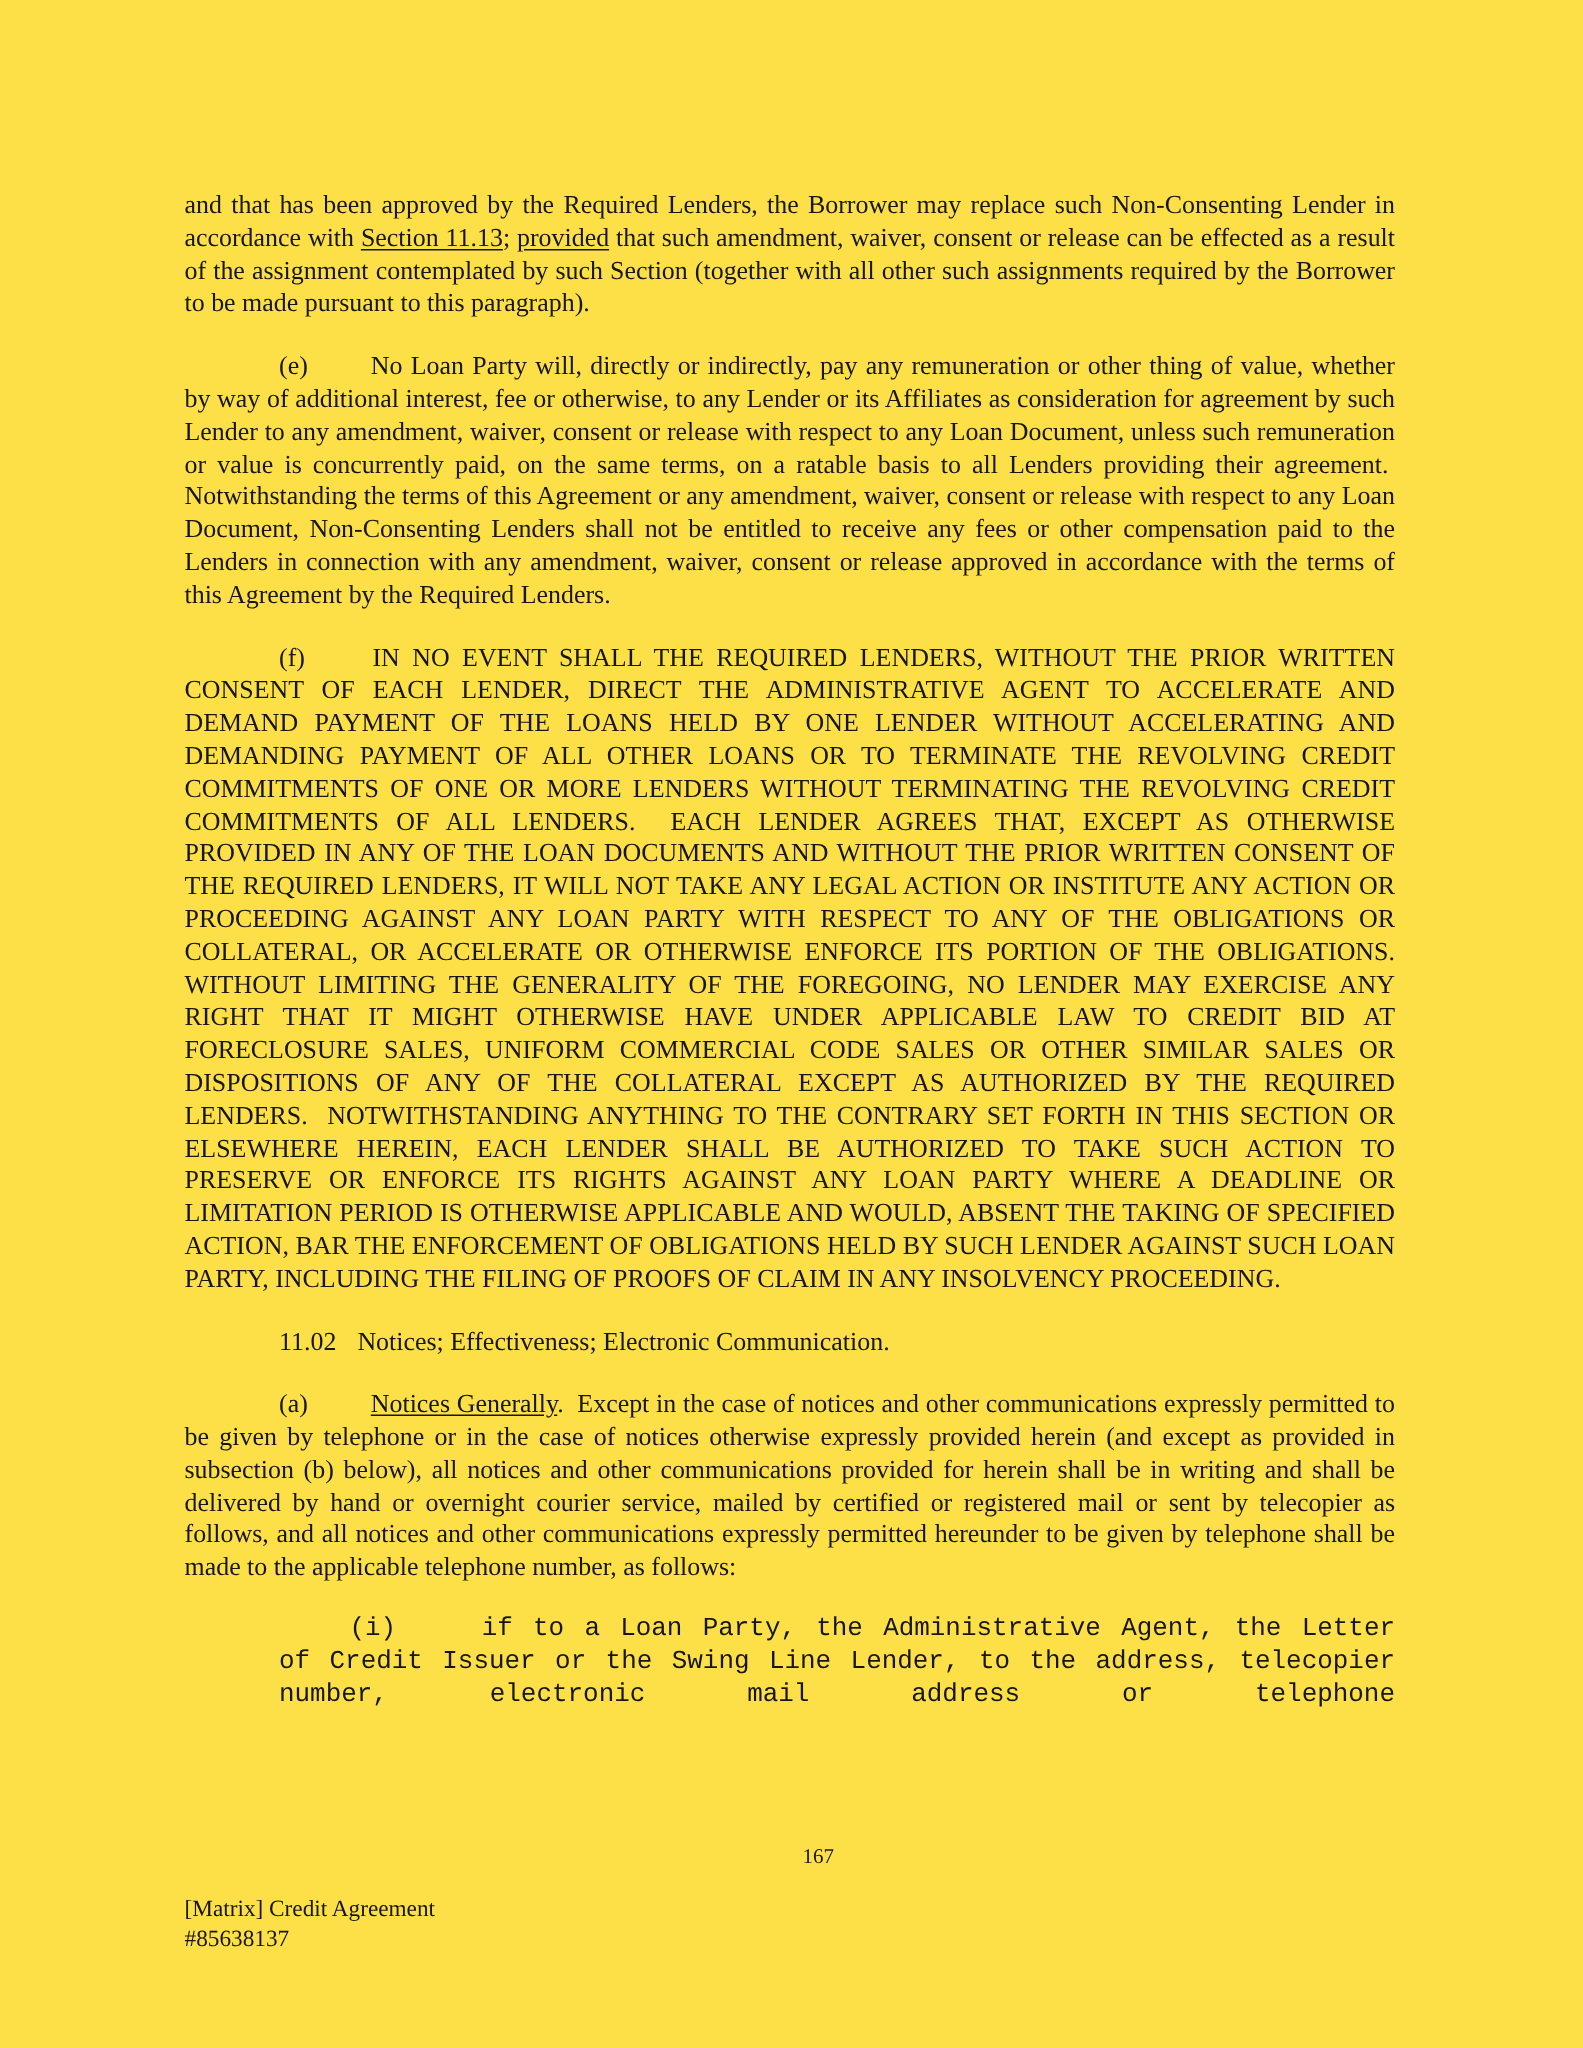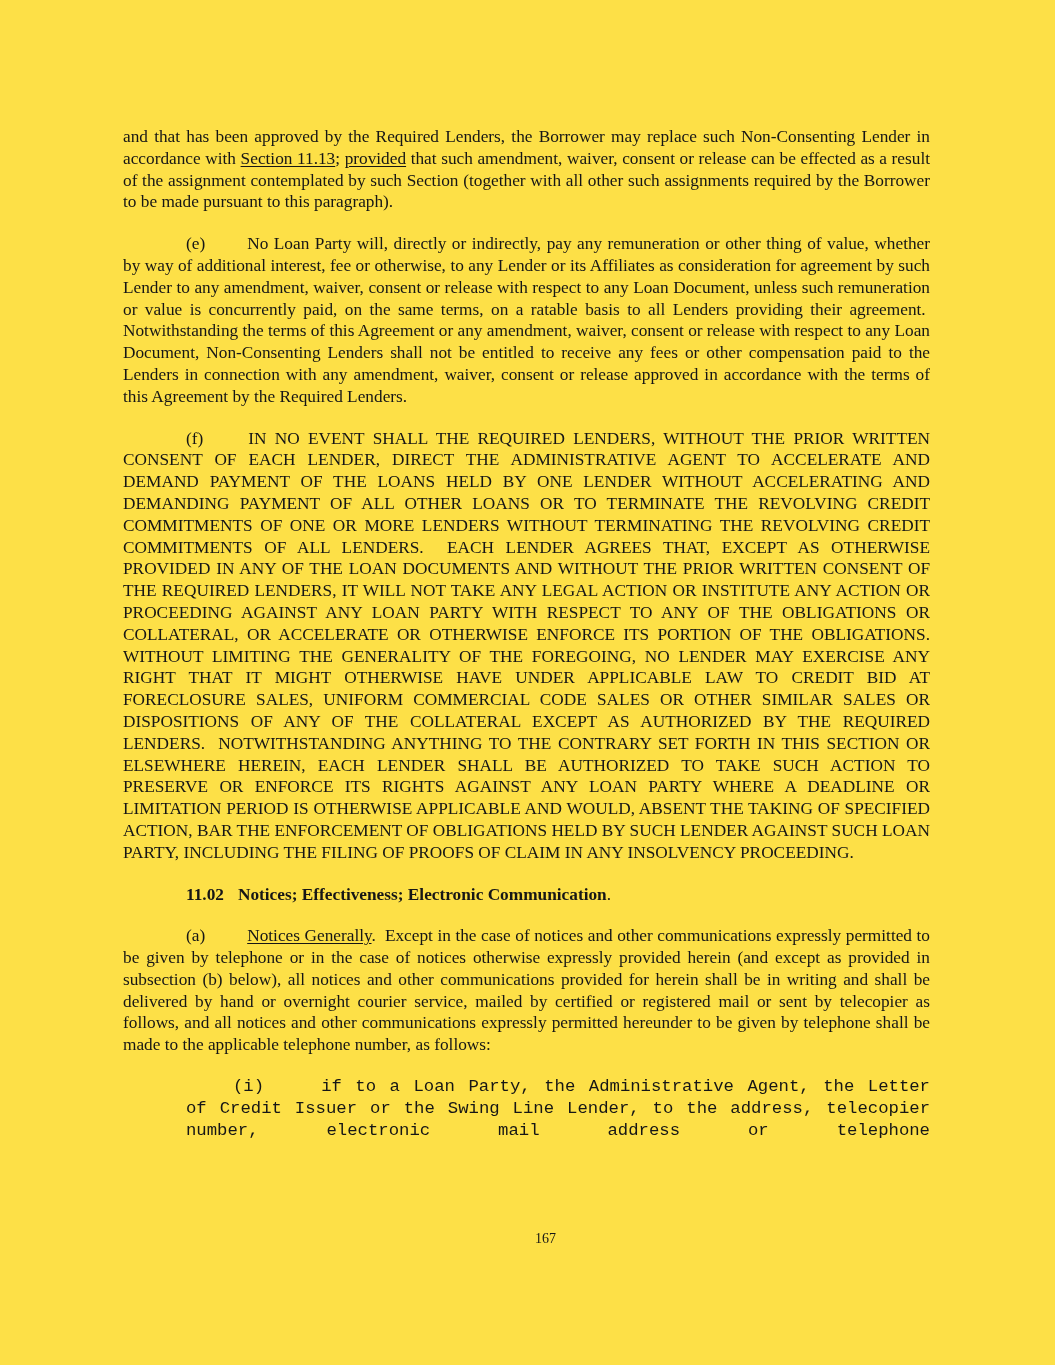--- a/index.html
+++ b/index.html
@@ -24,21 +24,21 @@
     font-size: 17.3px;
     line-height: 21.8px;
     text-align: justify;
   }
   .indent { text-indent: 63px; }
   .tab   { display: inline-block; width: 42px; }
   .tab-f { display: inline-block; width: 45px; }
   .tab-h { display: inline-block; width: 14px; }
   .tab-i { display: inline-block; width: 57px; }
   .u { text-decoration: underline; text-underline-offset: 2px; }
-  .b { font-weight: bold; }
+  .b { font-weight: normal; }
   p.subclause {
     margin-left: 63px;
     width: 744px;
     text-indent: 47px;
     text-align: justify;
     text-align-last: justify;
     margin-bottom: 0;
     font-family: Liberation Mono, monospace;
   }
   .pageno {
@@ -73,13 +73,17 @@
     <p class="para indent"><span class="b">11.02</span><span class="tab-h"></span><span class="b">Notices; Effectiveness; Electronic Communication</span><span>.</span></p>
 
     <p class="para indent"><span>(a)</span><span class="tab"></span><span class="u">Notices Generally</span><span>.&nbsp; Except in the case of notices and other communications expressly permitted to be given by telephone or in the case of notices otherwise expressly provided herein (and except as provided in subsection (b) below), all notices and other communications provided for herein shall be in writing and shall be delivered by hand or overnight courier service, mailed by certified or registered mail or sent by telecopier as follows, and all notices and other communications expressly permitted hereunder to be given by telephone shall be made to the applicable telephone number, as follows:</span></p>
 
     <p class="para subclause"><span>(i)</span><span class="tab-i"></span><span>if to a Loan Party, the Administrative Agent, the Letter of Credit Issuer or the Swing Line Lender, to the address, telecopier number, electronic mail address or telephone</span></p>
 
   </div>
 
   <div class="pageno">167</div>
 
+  <div class="footer">
+    <div>[Matrix] Credit Agreement</div>
+    <div>#85638137</div>
+  </div>
 </div>
 
 </body></html>

